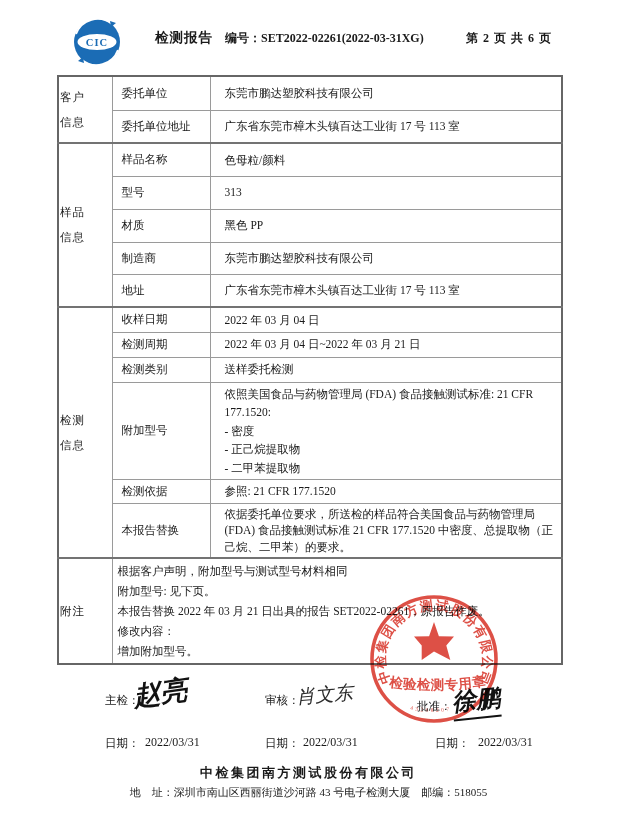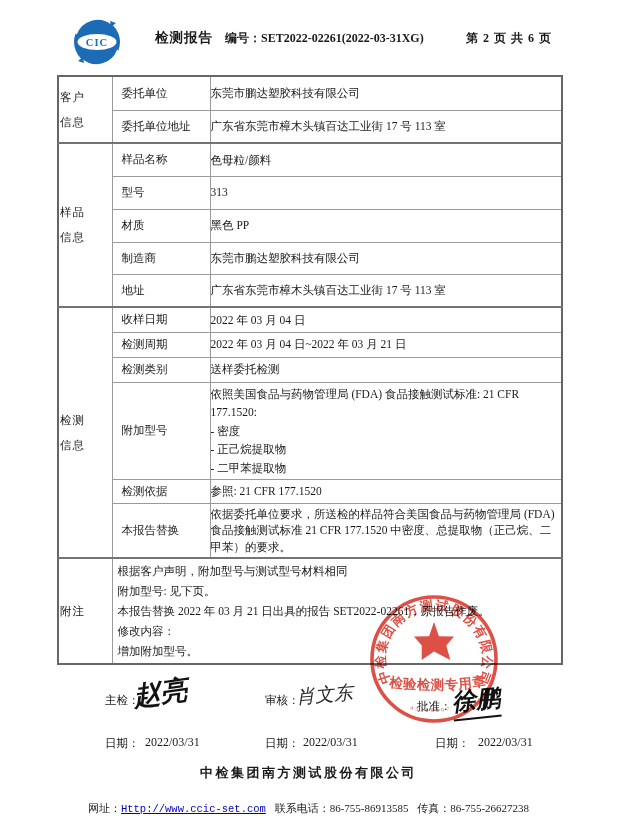--- a/index.html
+++ b/index.html
@@ -12,21 +12,21 @@
   .hdr-title{position:absolute;left:155px;top:29px;font-size:13.5px;font-weight:bold;letter-spacing:1px;}
   .hdr-no{position:absolute;left:225px;top:30px;font-size:12px;font-weight:bold;}
   .hdr-page{position:absolute;left:466px;top:30px;font-size:12px;font-weight:bold;letter-spacing:1px;font-family:Liberation Serif, serif;}
   
   .tbl-wrap{position:absolute;left:57px;top:75px;}
   table.report{border-collapse:collapse;table-layout:fixed;width:504px;border:2px solid #666;}
   table.report td{border:1px solid #9a9a9a;font-size:11.5px;vertical-align:middle;overflow:hidden;}
   tr.sec-first td{border-top:2px solid #737373;}
   td.sec-label{white-space:pre-line;line-height:25px;letter-spacing:1px;}
   td.field{padding:2px 2px 2px 9px;}
-  td.value{padding:2px 4px 2px 0;white-space:pre-line;line-height:18.5px;}
+  td.value{padding:2px 4px 2px 14px;white-space:pre-line;line-height:18.5px;}
   td.value-tall{line-height:20px;}
   tr.h34{height:34px}tr.h33{height:33px}tr.h32{height:32px}tr.h25{height:25px}
   tr.h93{height:93px}tr.h23{height:23px}tr.h48{height:48px}tr.h100{height:100px}
   
   .sig-label{position:absolute;font-size:11.5px;margin-left:20px;}
   .sig-date{position:absolute;font-size:12px;font-family:Liberation Serif, serif;}
   .sig-name{position:absolute;font-style:italic;color:#121212;white-space:nowrap;}
   .sig-1{left:133px;top:675px;font-size:27px;font-weight:bold;transform:rotate(-8deg);}
   .sig-2{left:296px;top:682px;font-size:19px;transform:rotate(-5deg);color:#2b2b2b;}
   .sig-3{left:452px;top:684px;font-size:24px;font-weight:bold;transform:rotate(-6deg);
@@ -173,19 +173,15 @@
         <textPath href="#bannerPath" startOffset="3">检验检测专用章</textPath>
       </text>
       <path id="serialPath" d="M 40 116 Q 66 122 92 116" fill="none"></path>
       <text font-size="5.5" letter-spacing="2.5" font-family="Liberation Serif, DejaVu Serif, serif" fill="#d9372c">
         <textPath href="#serialPath" startOffset="2">43268207</textPath>
       </text>
     </g>
   </svg>
 
   <div class="ftr ftr-company">中检集团南方测试股份有限公司</div>
-  <div class="ftr ftr-contact">
-    <span>网址：</span><a href="#">Http://www.ccic-set.com</a><span class="gap"></span>
-    <span>联系电话：86-755-86913585</span><span class="gap"></span>
-    <span>传真：86-755-26627238</span>
-  </div>
+  <div class="ftr ftr-address">地　址：深圳市南山区西丽街道沙河路 43 号电子检测大厦　邮编：518055</div>
 
 </div>
 
 </body></html>

